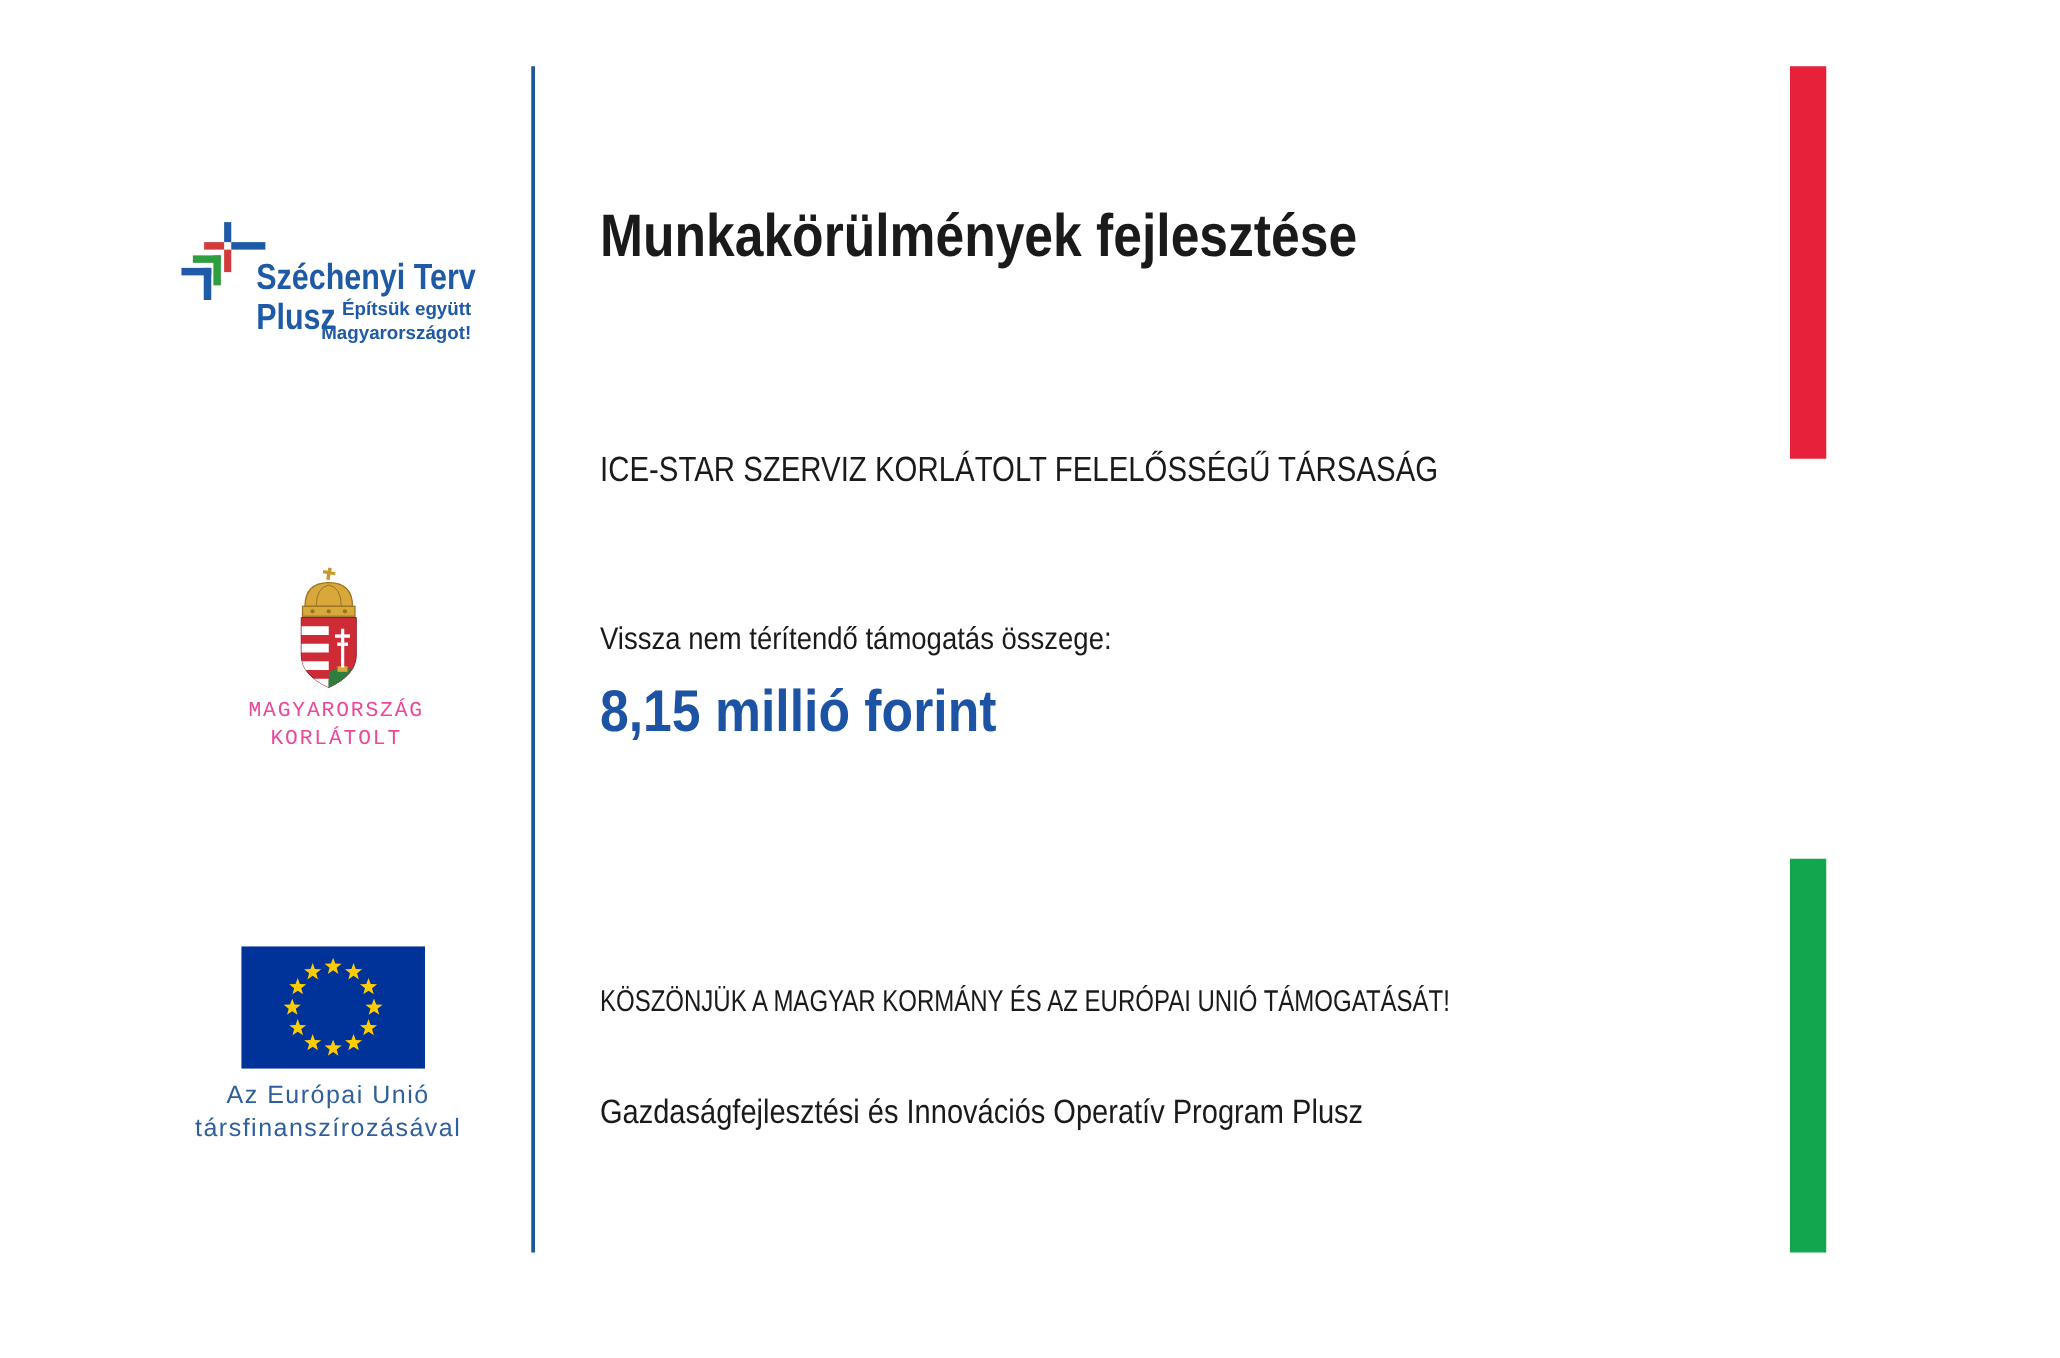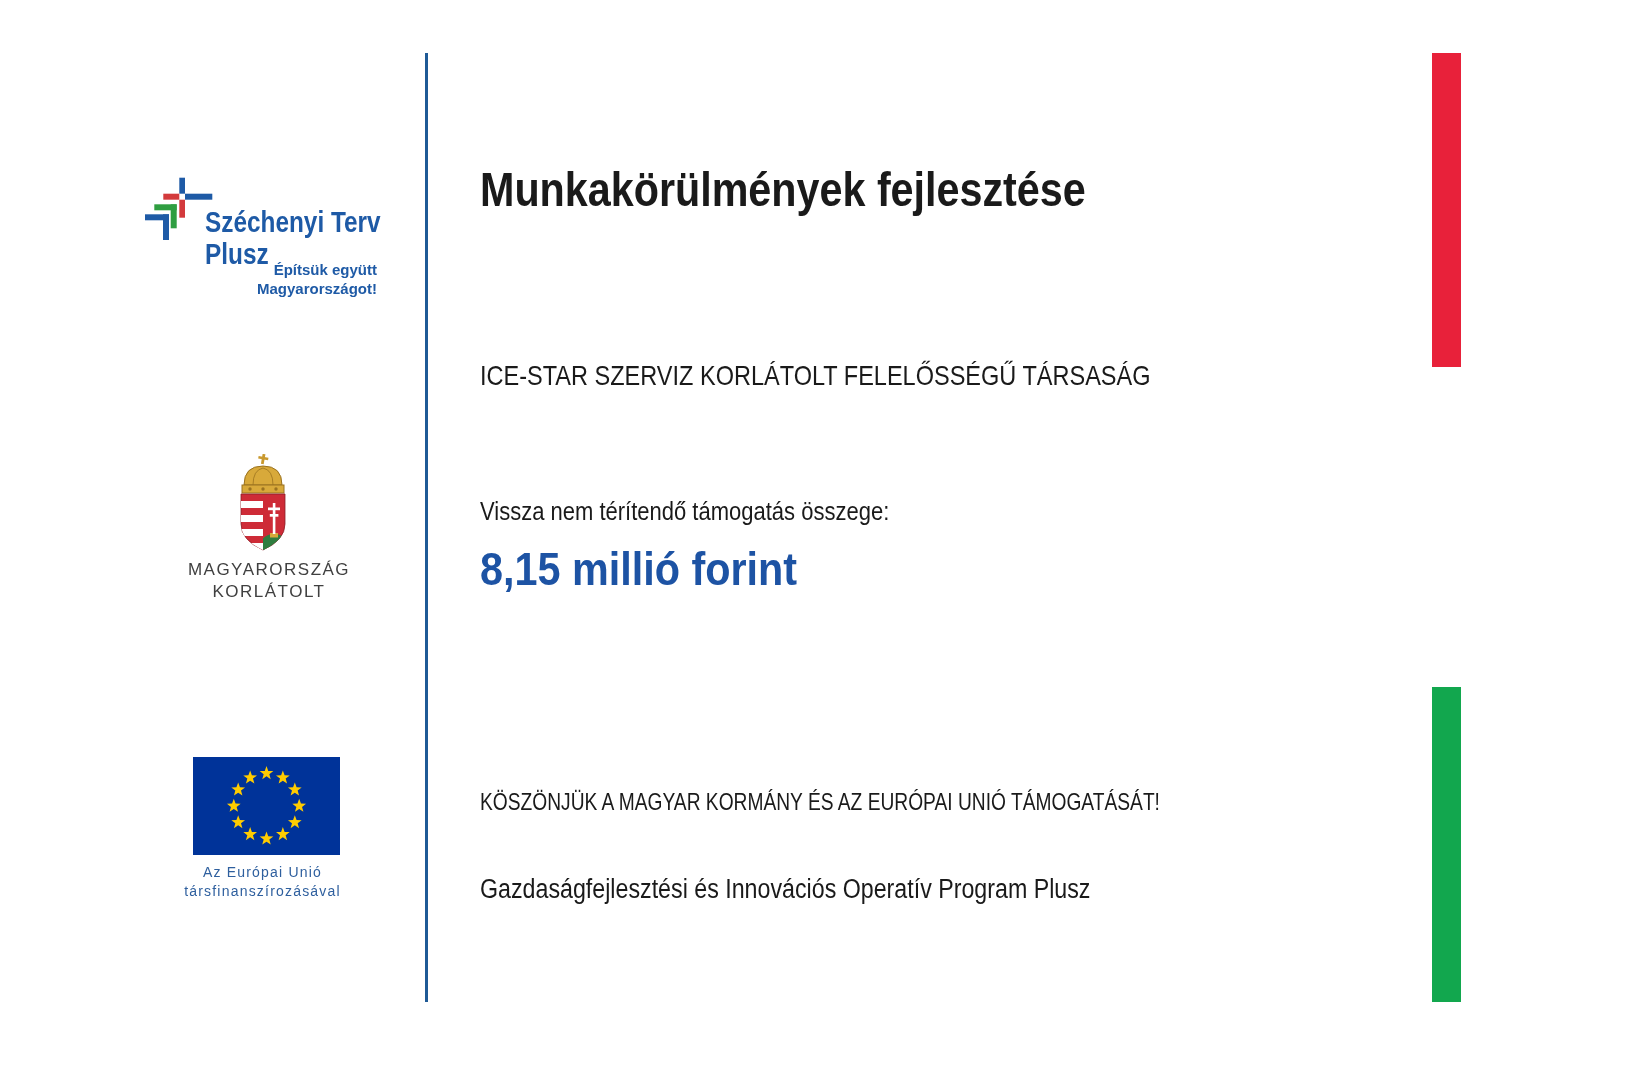--- a/index.html
+++ b/index.html
@@ -13,33 +13,33 @@
   .bar{width:29px;left:1432px;}
   .bar.red{top:53px;height:314px;background:#E8213A;}
   .bar.green{top:687px;height:315px;background:#12A74E;}
 
   
   .sz-icon{left:145px;top:175px;width:68px;height:66px;}
   .sz-name{left:205px;color:#1E5AA6;font-weight:bold;font-size:29px;letter-spacing:0px;
            transform:scaleX(0.84);transform-origin:0 0;}
   .sz-name.l1{top:206px;}
   .sz-name.l2{top:238px;}
-  .sz-tag{left:205px;top:261px;width:172px;text-align:right;color:#1E5AA6;
+  .sz-tag{left:205px;top:239px;width:172px;text-align:right;color:#1E5AA6;
           font-weight:bold;font-size:15px;line-height:1.25;}
 
   
   .coa{left:237px;top:454px;width:52px;height:100px;}
-  .gov-text{left:155px;top:559px;width:228px;text-align:center;color:#404040;
-            font-family:Liberation Sans, sans-serif;font-size:17px;letter-spacing:1.5px;
+  .gov-text{left:155px;top:559px;width:228px;text-align:center;color:#ec4899;
+            font-family:Liberation Mono, monospace;font-size:17px;letter-spacing:1.5px;
             line-height:1.3;}
 
   
   .euflag{left:193px;top:757px;width:147px;height:98px;}
   .eu-text{left:150px;top:863px;width:225px;text-align:center;color:#2E5F9E;
-           font-size:14px;letter-spacing:1.2px;line-height:1.35;}
+           font-size:20px;letter-spacing:1.2px;line-height:1.35;}
 
   
   .main-line{left:480px;color:#1A1A1A;transform-origin:0 0;}
   .title{top:162px;font-size:48px;font-weight:bold;transform:scaleX(0.86);}
   .beneficiary{top:360px;font-size:28px;transform:scaleX(0.84);}
   .grant-label{top:497px;font-size:25px;transform:scaleX(0.88);}
   .grant-amount{top:541px;font-size:47px;font-weight:bold;color:#1D53A4;transform:scaleX(0.88);}
   .thanks{top:788px;font-size:24px;transform:scaleX(0.80);}
   .program{top:874px;font-size:27px;transform:scaleX(0.86);}
 </style>

